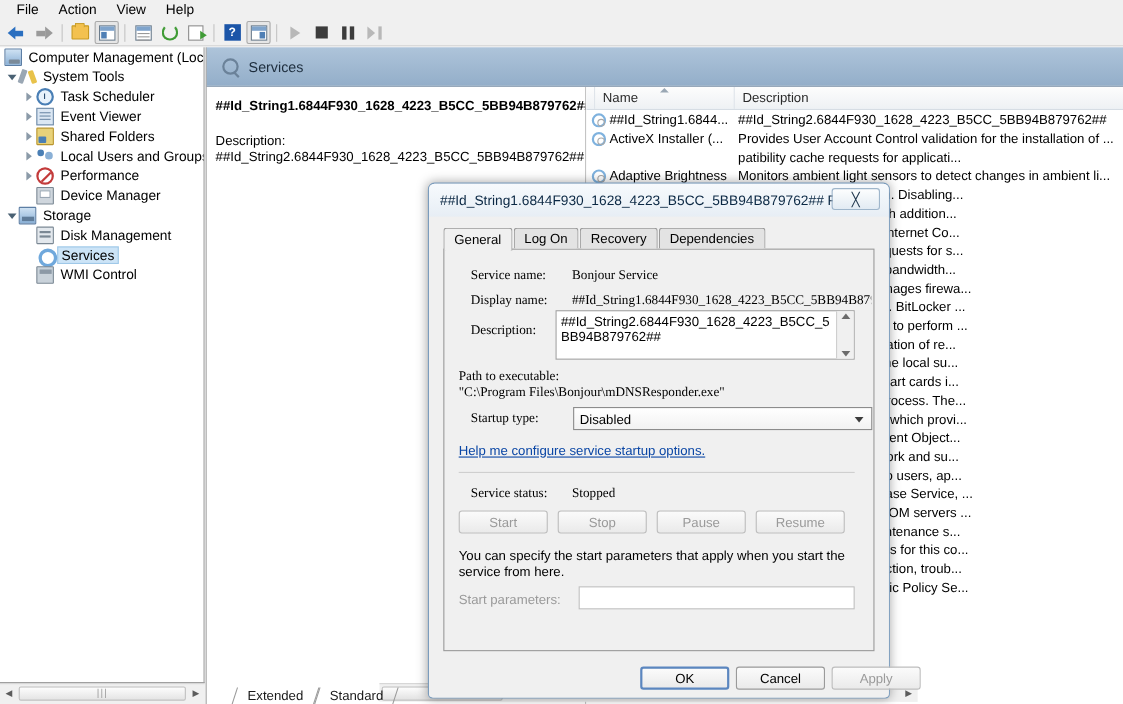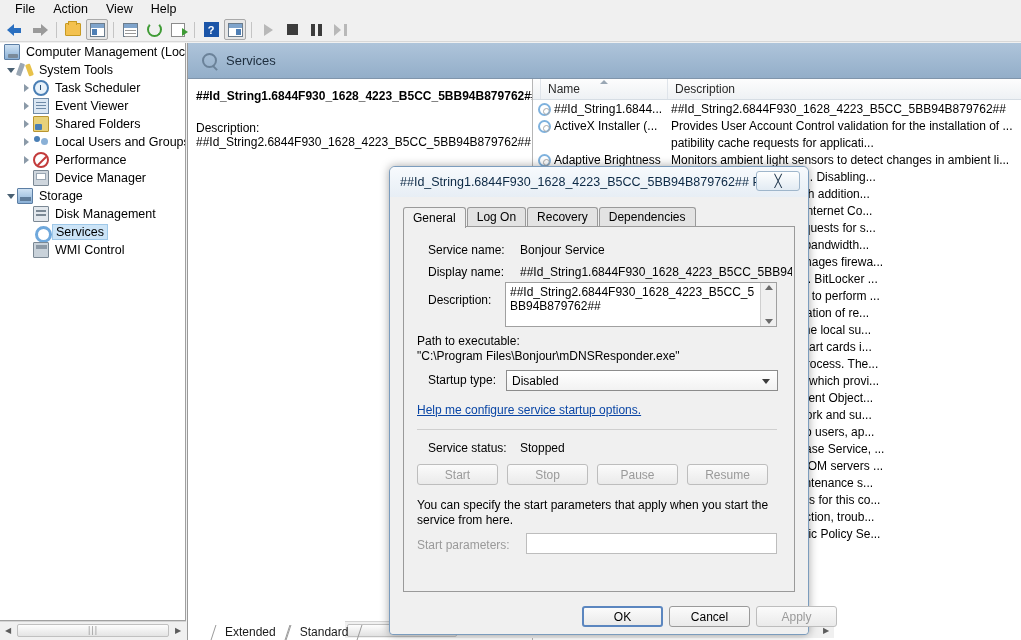--- a/index.html
+++ b/index.html
@@ -260,34 +260,34 @@
     border-radius:3px 3px 0 0; margin-right:1px; color:#000;
   }
   .dtab.active {
     background:#f0f0f0; height:21px; line-height:20px; font-weight:normal;
     position:relative; z-index:4; margin-bottom:-1px;
   }
   .tabpanel {
     position:absolute; left:13px; top:29px; width:392px; height:366px;
     background:#f0f0f0; border:1px solid #9a9a9a;
   }
-  .frow { position:absolute; display:flex; align-items:center; font-size:12px; color:#000; }
+  .frow { position:absolute; display:flex; align-items:center; font-size:12px; color:#000;font-family:Liberation Serif, serif; }
   .flabel { width:92px; flex:none; }
   .fvalue { color:#000; white-space:nowrap; overflow:hidden; }
   .desc-box {
     position:absolute; left:101px; top:55px; width:272px; height:45px;
     background:#fff; border:1px solid #a0a0a0; display:flex;
   }
   .desc-text { flex:1; padding:2px 4px; font-size:12px; line-height:14px; color:#000; word-break:break-all; }
   .desc-sb { width:16px; background:#f0f0f0; border-left:1px solid #cfcfcf;
              display:flex; flex-direction:column; justify-content:space-between; align-items:center; padding:2px 0;}
   .sbtri-up { width:0;height:0;border-left:4px solid transparent;border-right:4px solid transparent;border-bottom:5px solid #6b6b6b;}
   .sbtri-dn { width:0;height:0;border-left:4px solid transparent;border-right:4px solid transparent;border-top:5px solid #6b6b6b;}
   .combo {
-    position:absolute; left:102px; top:143px; width:272px; height:21px;
+    position:absolute; left:117px; top:143px; width:272px; height:21px;
     background: linear-gradient(#ffffff,#f2f2f2);
     border:1px solid #8c8c8c; display:flex; align-items:center; padding-left:5px;
     font-size:12px; color:#000;
   }
   .combo .caret {
     position:absolute; right:7px; top:8px; width:0;height:0;
     border-left:4px solid transparent;border-right:4px solid transparent;border-top:5px solid #3c3c3c;
   }
   .helplink {
     position:absolute; left:13px; top:176px; font-size:12px; color:#0a46a5;

